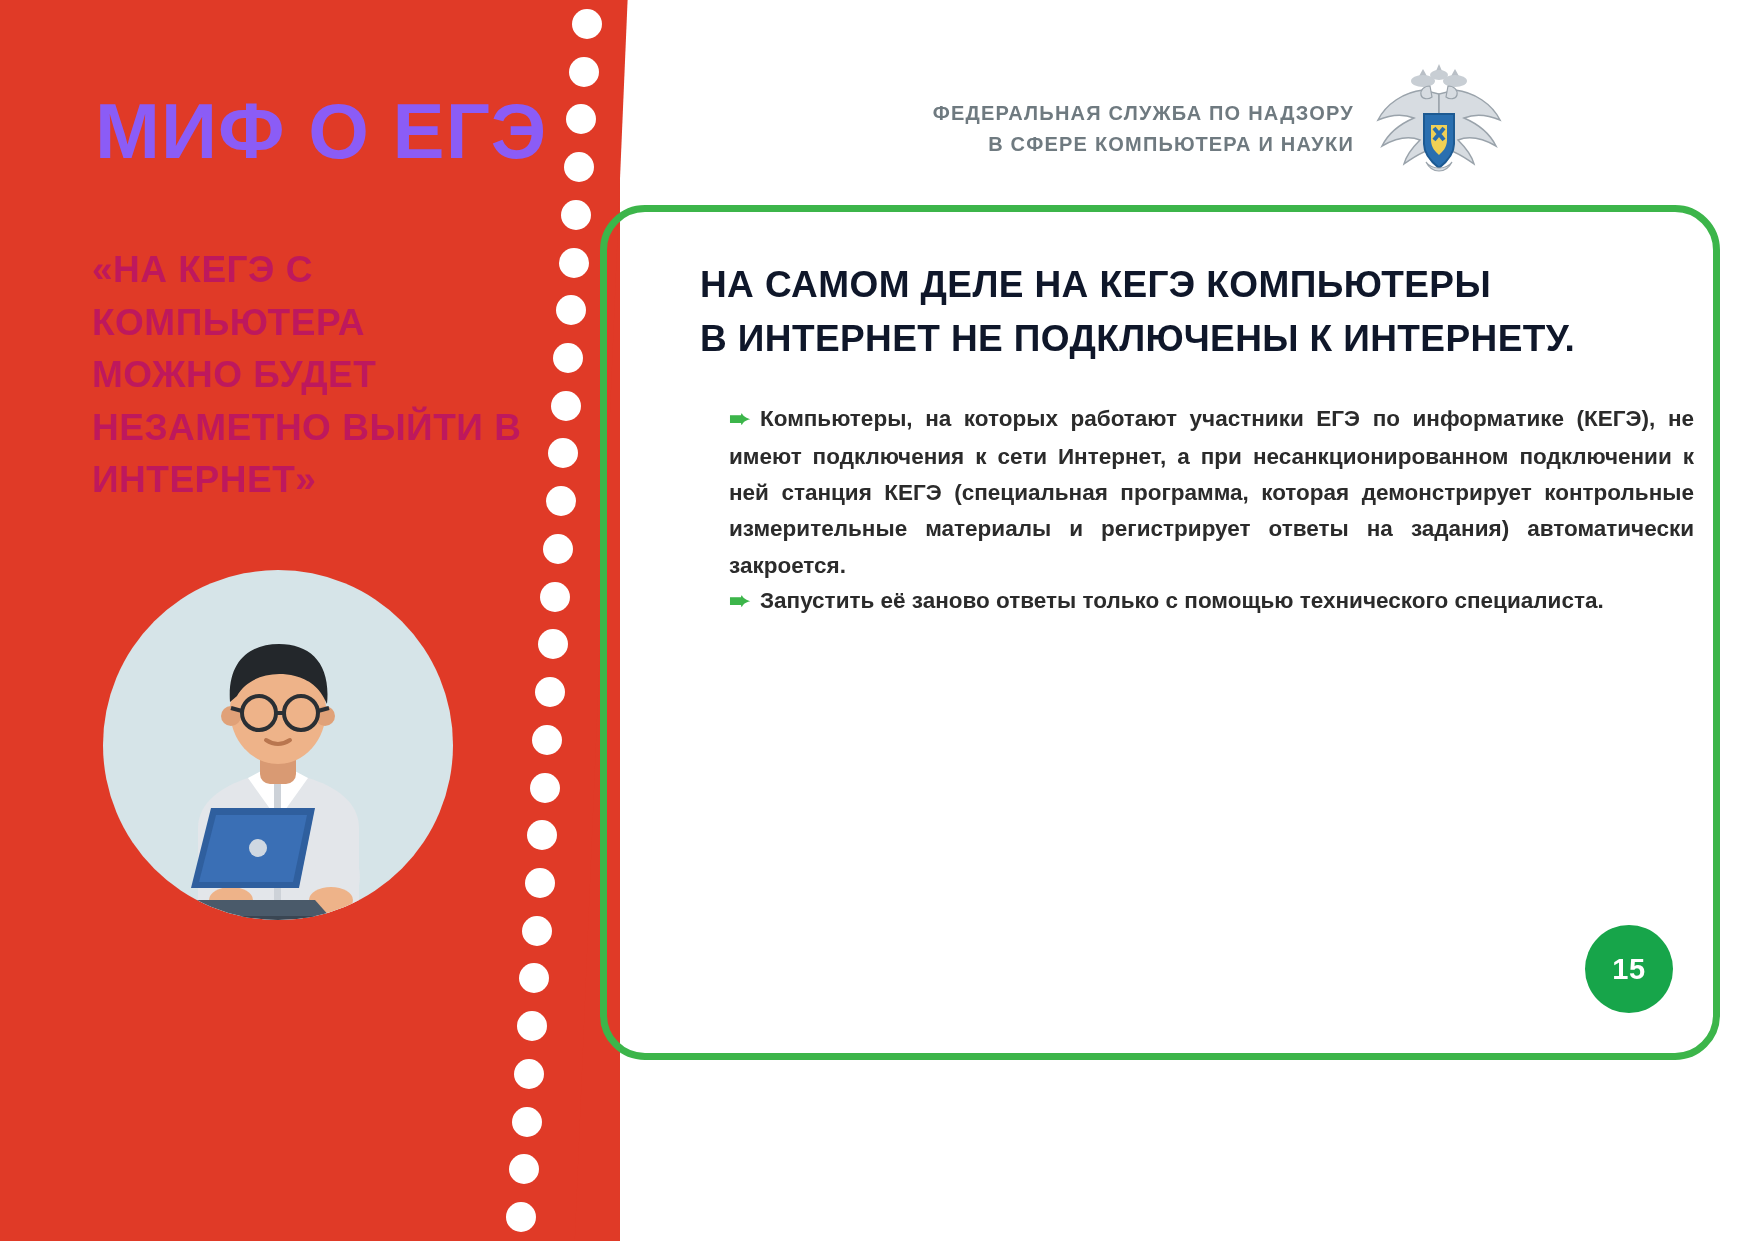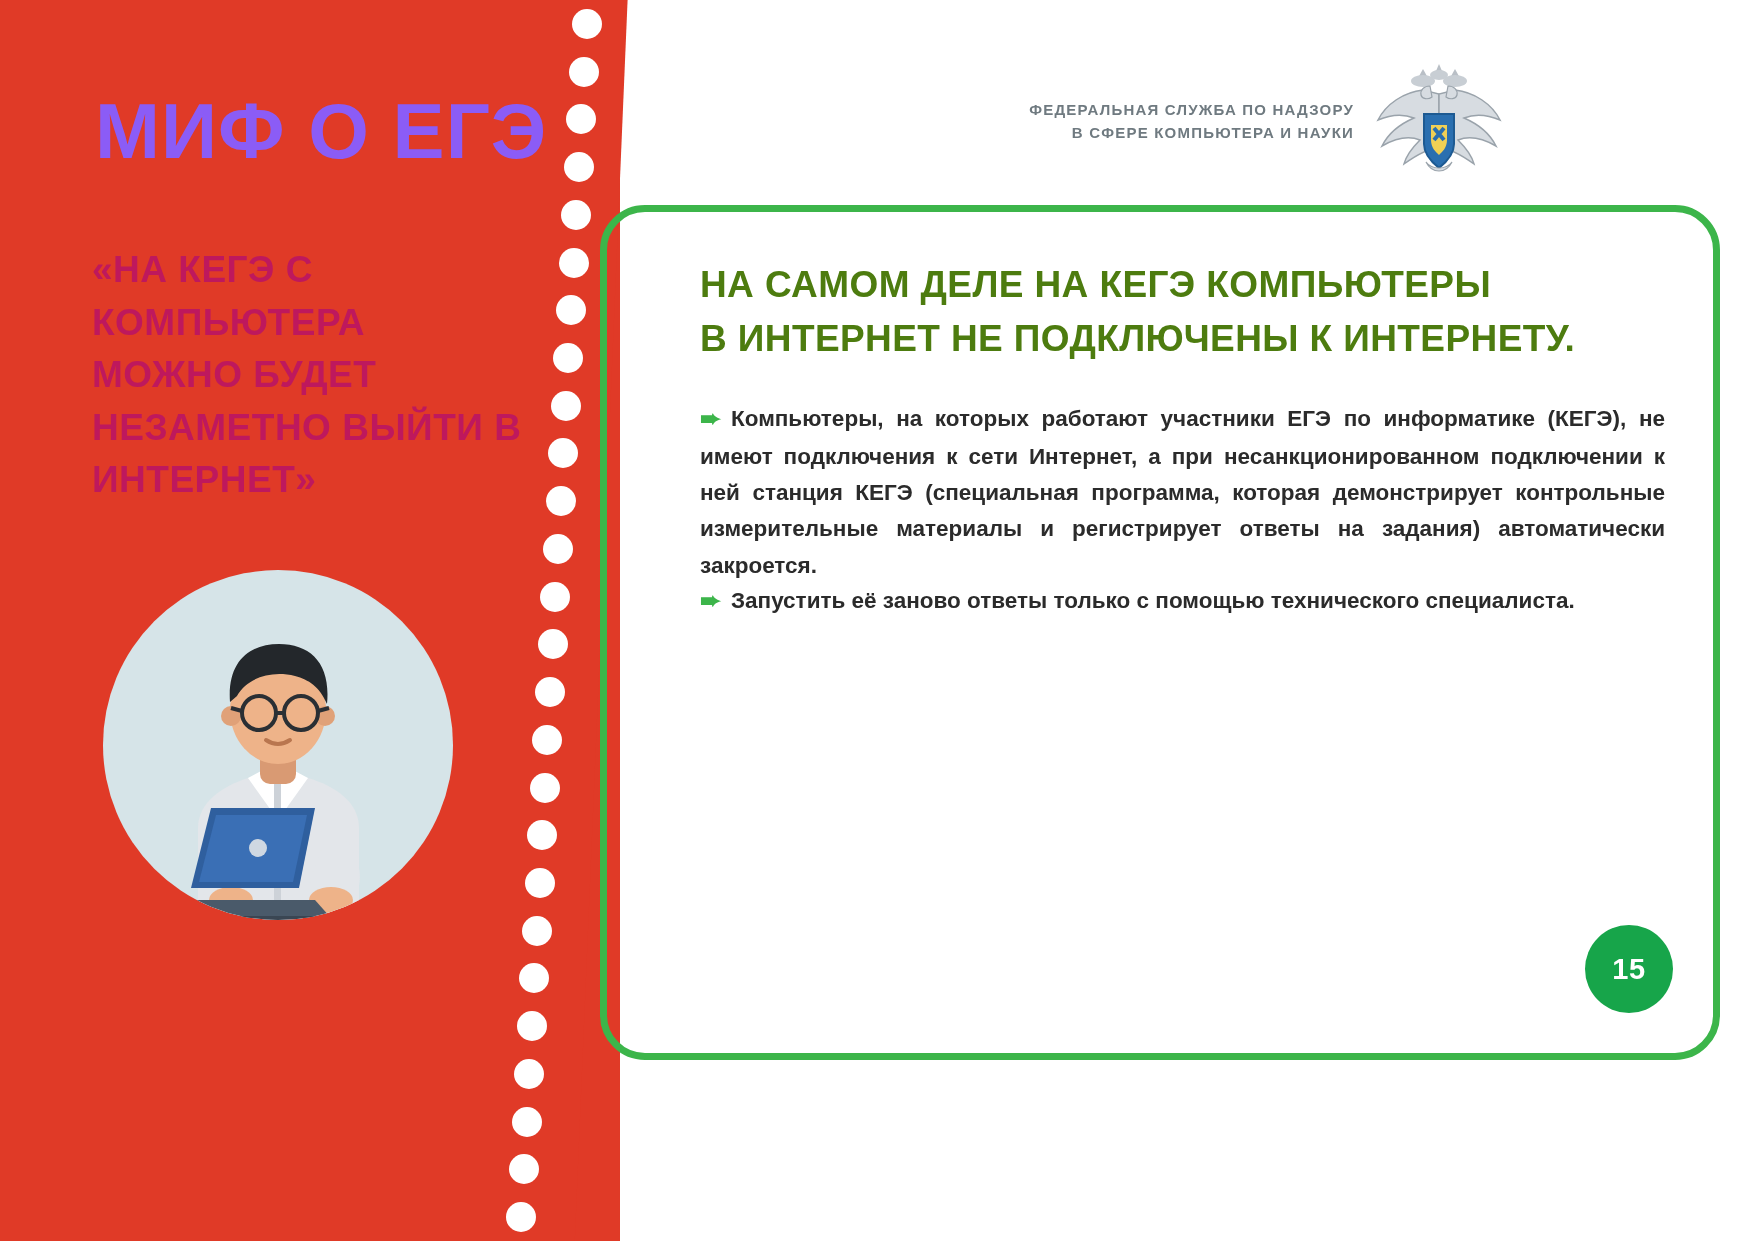--- a/index.html
+++ b/index.html
@@ -88,21 +88,21 @@
     overflow: hidden;
   }
 
   
   #agency-title {
     position: absolute;
     right: 400px;
     top: 98px;
     text-align: right;
     color: #6f7a80;
-    font-size: 15px;
+    font-size: 20px;
     font-weight: bold;
     letter-spacing: 1.2px;
     line-height: 1.55;
   }
   #agency-logo {
     position: absolute;
     right: 250px;
     top: 62px;
     width: 130px;
     height: 118px;
@@ -118,35 +118,36 @@
     border-radius: 45px;
     box-sizing: border-box;
     background: transparent;
   }
 
   #answer-heading {
     position: absolute;
     left: 700px;
     top: 258px;
     width: 960px;
-    color: #4d7c0f;
+    color: #0f172a;
     font-size: 37px;
     font-weight: bold;
     line-height: 1.45;
     letter-spacing: 0.4px;
   }
 
   .bullet-block {
     position: absolute;
     color: #2b2b2b;
     font-size: 22.5px;
     font-weight: bold;
     line-height: 1.62;
     text-align: justify;
     text-justify: inter-word;
+    margin-left: 29px;
   }
   #bullet-1 { left: 700px; top: 398px; width: 965px; }
   #bullet-2 { left: 700px; top: 580px; width: 965px; }
 
   .arrow-icon {
     display: inline-block;
     color: #3cb54a;
     font-size: 25px;
     font-weight: bold;
     margin-right: 10px;

